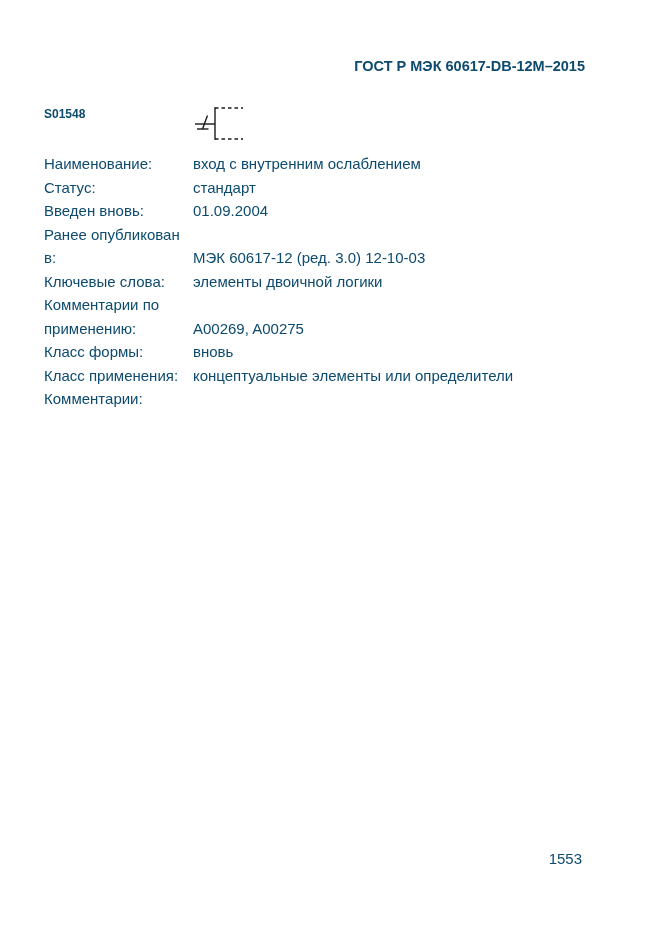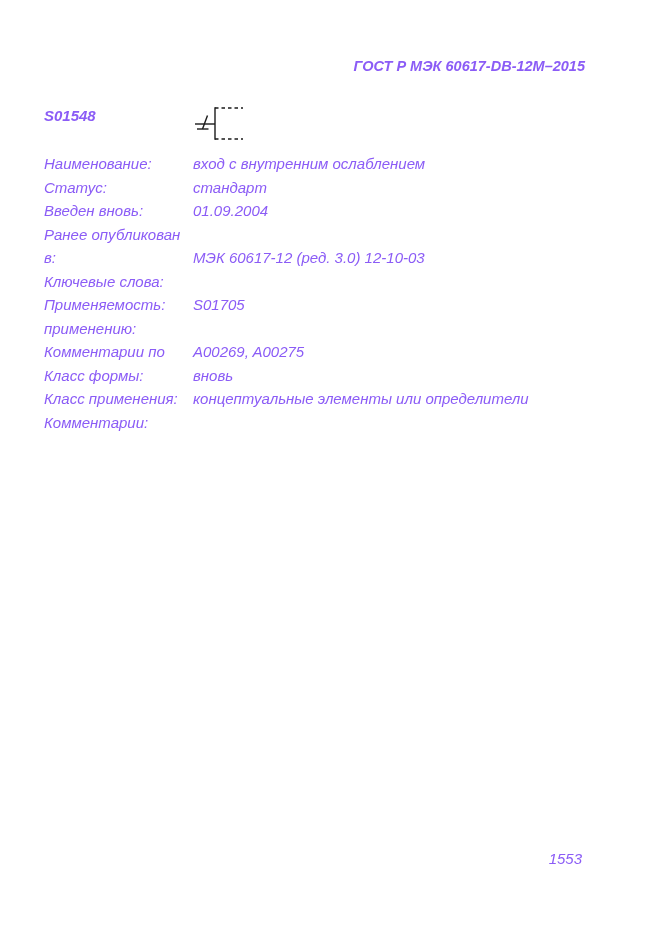--- a/index.html
+++ b/index.html
@@ -5,42 +5,41 @@
   html, body {
     margin: 0;
     padding: 0;
     background: #ffffff;
   }
   .page {
     position: relative;
     width: 661px;
     height: 936px;
     background: #ffffff;
-    color: #8b5cf6;
+    color: #0c4a6e;
     font-family: "Liberation Sans", sans-serif;
     font-size: 15px;
     overflow: hidden;
-    font-style: italic;
   }
   .doc-header {
     position: absolute;
     top: 58px;
     left: 44px;
     right: 76px;
     text-align: right;
     font-weight: bold;
     font-size: 14.5px;
     white-space: pre;
   }
   .symbol-id {
     position: absolute;
     top: 107px;
     left: 44px;
     font-weight: bold;
-    font-size: 15px;
+    font-size: 12px;
   }
   .symbol-svg {
     position: absolute;
     left: 194px;
     top: 102px;
     width: 52px;
     height: 42px;
   }
   .fields {
     position: absolute;
@@ -104,31 +103,28 @@
       <div class="fvalue">01.09.2004</div>
     </div>
 
     <div class="frow">
       <div class="flabel">Ранее опубликован в:</div>
       <div class="fvalue">МЭК 60617-12 (ред. 3.0) 12-10-03</div>
     </div>
 
     <div class="frow">
       <div class="flabel">Ключевые слова:</div>
+      <div class="fvalue">элементы двоичной логики</div>
     </div>
 
-    <div class="frow">
-      <div class="flabel">Применяемость:</div>
-      <div class="fvalue">S01705</div>
-    </div>
 
     <div class="frow">
       <div class="flabel">
+        <div>Комментарии по</div>
         <div>применению:</div>
-        <div>Комментарии по</div>
       </div>
       <div class="fvalue">A00269, A00275</div>
     </div>
 
     <div class="frow">
       <div class="flabel">Класс формы:</div>
       <div class="fvalue">вновь</div>
     </div>
 
 

